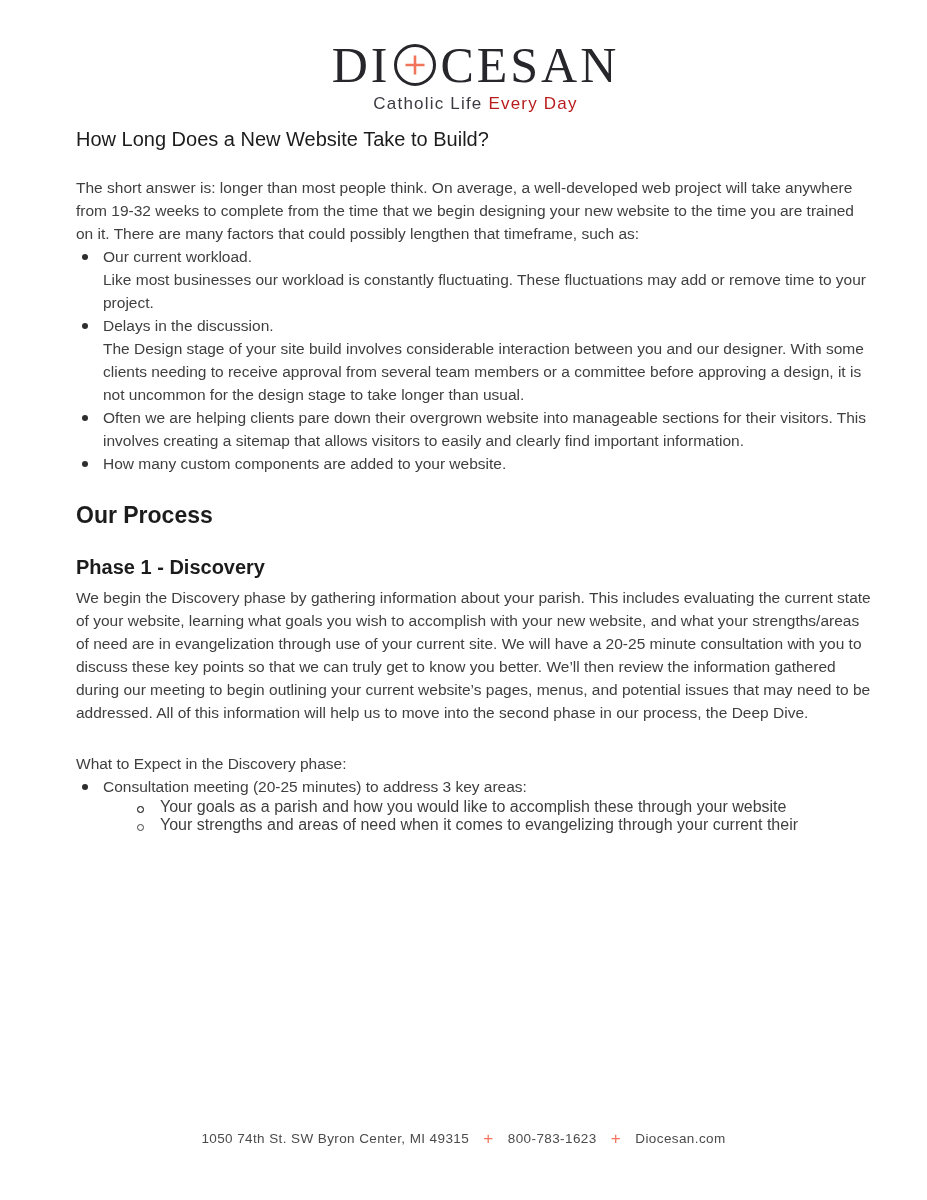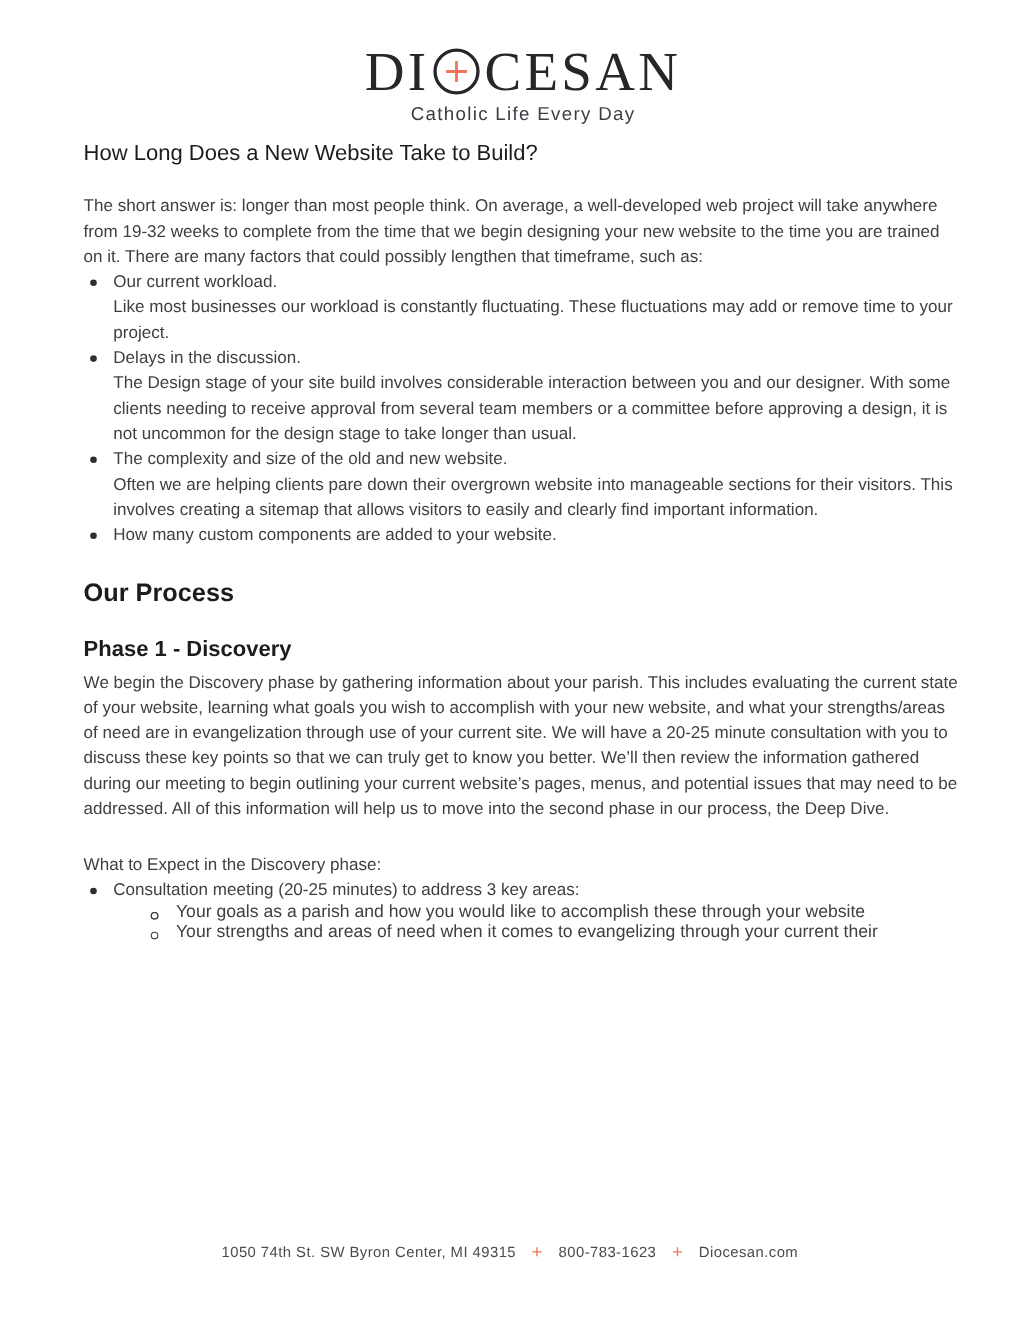--- a/index.html
+++ b/index.html
@@ -17,21 +17,21 @@
     letter-spacing:3px; color:#26262b;
   }
   .logo-o {
     width:42px; height:42px; border:3.5px solid #26262b; border-radius:50%;
     display:flex; align-items:center; justify-content:center;
     margin:0 4px; box-sizing:border-box; flex:0 0 auto;
   }
   .tagline {
     font-size:17px; letter-spacing:1.2px; color:#3a3a42; margin-top:4px;
   }
-  .tagline .accent { color:#404040; }
+  .tagline .accent { color:#b91c1c; }
   
   h1 { font-size:20px; font-weight:normal; color:#1c1c1c; margin:12px 0 0 0; line-height:1.3; }
   h2 { font-size:23px; font-weight:bold; color:#1c1c1c; margin:26px 0 0 0; line-height:1.3; }
   h3 { font-size:20px; font-weight:bold; color:#1c1c1c; margin:22px 0 0 0; line-height:1.4; }
   .body-p { font-size:15.5px; line-height:23px; margin:24px 0 0 0; }
   .body-p.tight  { margin-top:5px; }
   .body-p.medium { margin-top:18px; }
   .body-p.expect { margin-top:28px; }
   
   ul.bullets { list-style:none; margin:0; padding:0; font-size:15.5px; line-height:23px; }
@@ -88,21 +88,20 @@
       <div>Our current workload.</div>
       <div>Like most businesses our workload is constantly fluctuating. These fluctuations may add or remove time to your project.</div>
     </li>
     <li>
       <span class="b1"></span>
       <div>Delays in the discussion.</div>
       <div>The Design stage of your site build involves considerable interaction between you and our designer. With some clients needing to receive approval from several team members or a committee before approving a design, it is not uncommon for the design stage to take longer than usual.</div>
     </li>
     <li>
       <span class="b1"></span>
-      <div>The complexity and size of the old and new website.</div>
       <div>Often we are helping clients pare down their overgrown website into manageable sections for their visitors. This involves creating a sitemap that allows visitors to easily and clearly find important information.</div>
     </li>
     <li>
       <span class="b1"></span>
       <div>How many custom components are added to your website.</div>
     </li>
   </ul>
 
   <h2>Our Process</h2>
 

